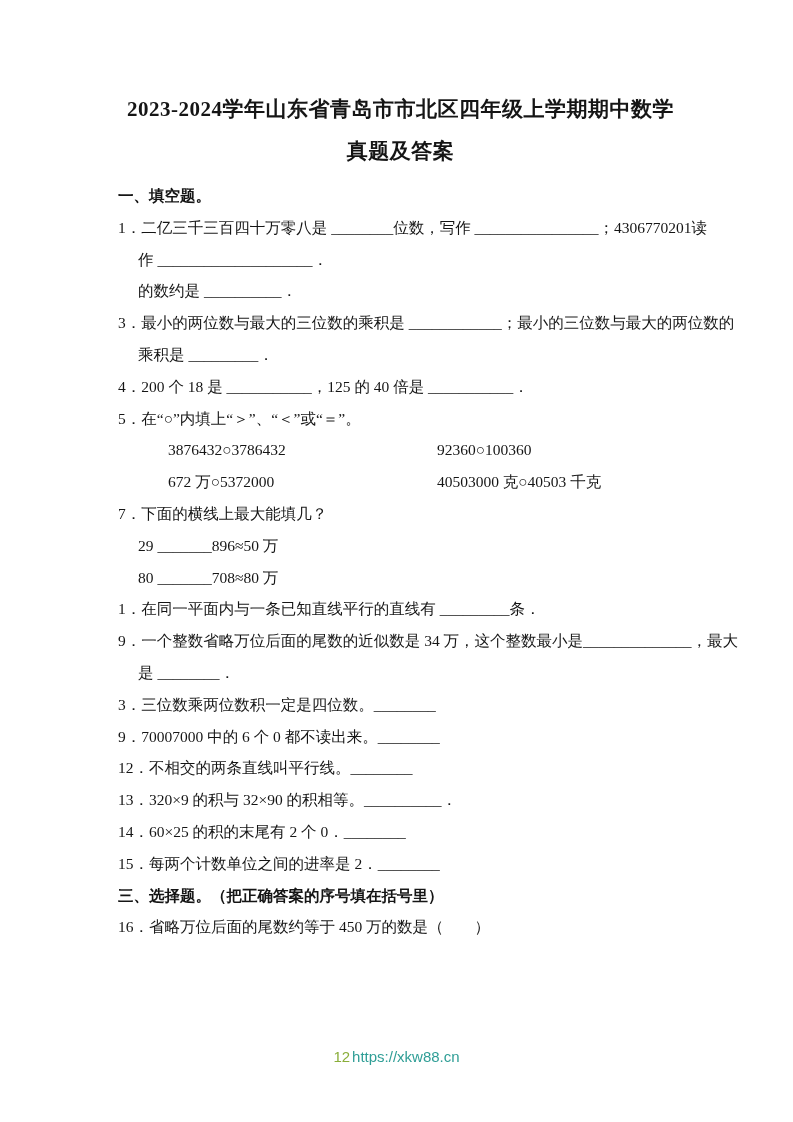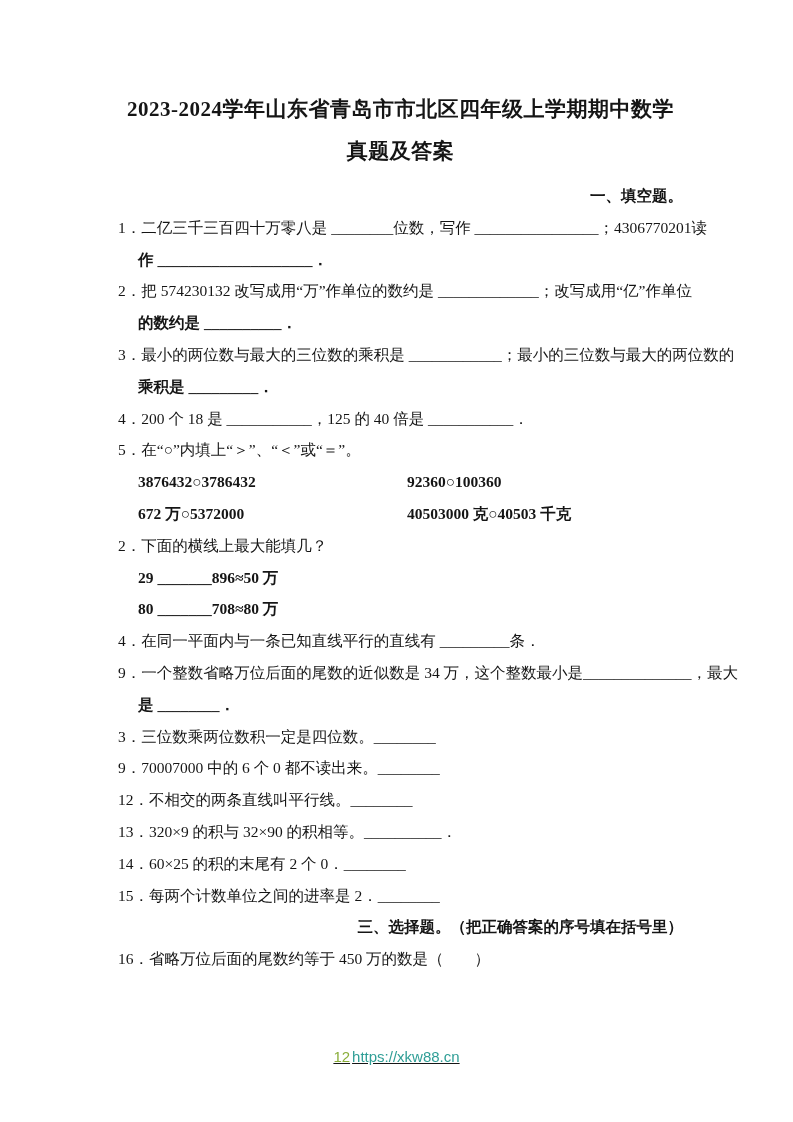--- a/index.html
+++ b/index.html
@@ -22,68 +22,66 @@
     letter-spacing: 0.5px;
   }
   .content {
     margin-top: 8px;
     font-size: 15.5px;
   }
   .line {
     line-height: 31.8px;
     white-space: nowrap;
   }
-  .section { font-weight: 700; text-align: right; }
-  .cont { padding-left: 20px; font-weight: bold; }
-  .pair .pair-left { display: inline-block; width: 265px; }
+  .section { font-weight: 700; }
+  .cont { padding-left: 20px; }
+  .pair .pair-left { display: inline-block; width: 265px; margin-left: 30px; }
   .footer {
     position: absolute;
     left: 0;
     top: 1048px;
     width: 100%;
     text-align: center;
     font-size: 15px;
     font-family: "Liberation Sans", sans-serif;
-    text-decoration: underline;
   }
   .f-page { color: #8aae3a; margin-right: 2px; }
   .f-url { color: #2f9e96; cursor: pointer; }
 </style>
 </head>
 <body>
 
 <div class="page">
 
   <div class="doc-title">
     <div>2023-2024学年山东省青岛市市北区四年级上学期期中数学</div>
     <div>真题及答案</div>
   </div>
 
   <div class="content">
     <div class="line section">一、填空题。</div>
     <div class="line">1．二亿三千三百四十万零八是 ________位数，写作 ________________；4306770201读</div>
     <div class="line cont">作 ____________________．</div>
-    <div class="line">2．把 574230132 改写成用“万”作单位的数约是 _____________；改写成用“亿”作单位</div>
     <div class="line cont">的数约是 __________．</div>
     <div class="line">3．最小的两位数与最大的三位数的乘积是 ____________；最小的三位数与最大的两位数的</div>
     <div class="line cont">乘积是 _________．</div>
     <div class="line">4．200 个 18 是 ___________，125 的 40 倍是 ___________．</div>
     <div class="line">5．在“○”内填上“＞”、“＜”或“＝”。</div>
     <div class="line cont pair">
       <span class="pair-left">3876432○3786432</span>
       <span class="pair-right">92360○100360</span>
     </div>
     <div class="line cont pair">
       <span class="pair-left">672 万○5372000</span>
       <span class="pair-right">40503000 克○40503 千克</span>
     </div>
-    <div class="line">2．下面的横线上最大能填几？</div>
+    <div class="line">7．下面的横线上最大能填几？</div>
     <div class="line cont">29 _______896≈50 万</div>
     <div class="line cont">80 _______708≈80 万</div>
-    <div class="line">4．在同一平面内与一条已知直线平行的直线有 _________条．</div>
+    <div class="line">1．在同一平面内与一条已知直线平行的直线有 _________条．</div>
     <div class="line">9．一个整数省略万位后面的尾数的近似数是 34 万，这个整数最小是______________，最大</div>
     <div class="line cont">是 ________．</div>
     <div class="line">3．三位数乘两位数积一定是四位数。________</div>
     <div class="line">9．70007000 中的 6 个 0 都不读出来。________</div>
     <div class="line">12．不相交的两条直线叫平行线。________</div>
     <div class="line">13．320×9 的积与 32×90 的积相等。__________．</div>
     <div class="line">14．60×25 的积的末尾有 2 个 0．________</div>
     <div class="line">15．每两个计数单位之间的进率是 2．________</div>
     <div class="line section">三、选择题。（把正确答案的序号填在括号里）</div>
     <div class="line">16．省略万位后面的尾数约等于 450 万的数是（　　）</div>

